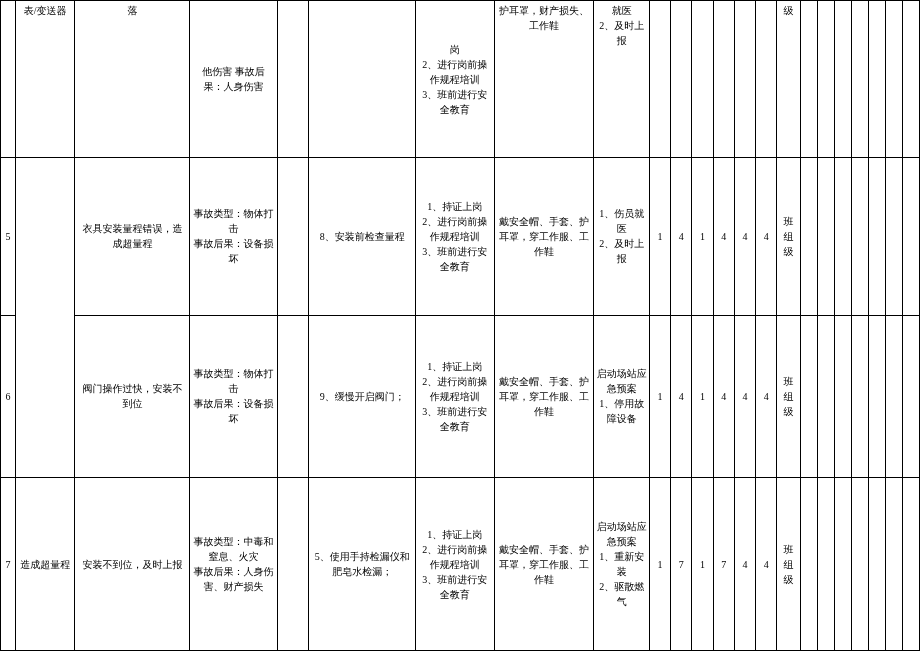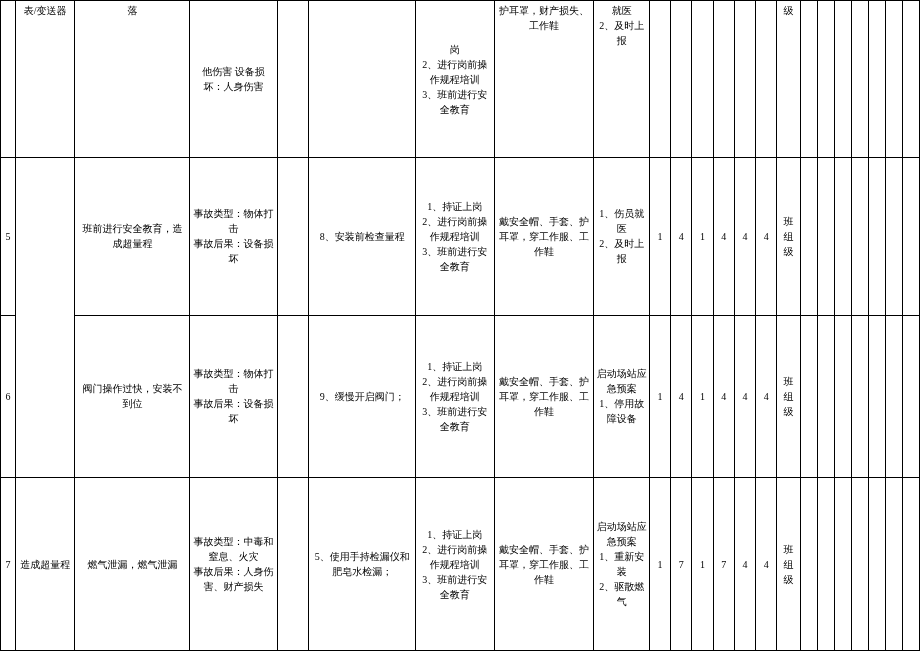--- a/index.html
+++ b/index.html
@@ -70,21 +70,21 @@
       <col class="c-tail">
       <col class="c-tail">
       <col class="c-tail">
   </colgroup>
 
   <tbody>
       <tr style="height:150px">
     <td></td>
     <td style="vertical-align:top">表/变送器</td>
     <td class="tall-center" style="vertical-align:top">落</td>
-    <td class="left">他伤害 设备损坏：人身伤害</td>
+    <td class="left">他伤害 事故后果：人身伤害</td>
     <td></td>
     <td></td>
     <td class="left">岗<br>2、进行岗前操作规程培训<br>3、班前进行安全教育</td>
     <td style="vertical-align:top">护耳罩，财产损失、工作鞋</td>
     <td style="vertical-align:top">就医<br>2、及时上报</td>
     <td></td>
     <td></td>
     <td></td>
     <td></td>
     <td></td>
@@ -95,21 +95,21 @@
     <td></td>
     <td></td>
     <td></td>
     <td></td>
     <td></td>
   </tr>
 
   <tr style="height:150px">
     <td class="rowlabel">5</td>
     <td rowspan="2"></td>
-    <td>班前进行安全教育，造成超量程</td>
+    <td>衣具安装量程错误，造成超量程</td>
     <td class="left">事故类型：物体打击<br>事故后果：设备损坏</td>
     <td></td>
     <td>8、安装前检查量程</td>
     <td class="left">1、持证上岗<br>2、进行岗前操作规程培训<br>3、班前进行安全教育</td>
     <td>戴安全帽、手套、护耳罩，穿工作服、工作鞋</td>
     <td>1、伤员就医<br>2、及时上报</td>
     <td>1</td>
     <td>4</td>
     <td>1</td>
     <td>4</td>
@@ -146,21 +146,21 @@
     <td></td>
     <td></td>
     <td></td>
     <td></td>
     <td></td>
   </tr>
 
   <tr style="height:165px">
     <td class="rowlabel">7</td>
     <td>造成超量程</td>
-    <td>燃气泄漏，燃气泄漏</td>
+    <td>安装不到位，及时上报</td>
     <td class="left">事故类型：中毒和窒息、火灾<br>事故后果：人身伤害、财产损失</td>
     <td></td>
     <td>5、使用手持检漏仪和肥皂水检漏；</td>
     <td class="left">1、持证上岗<br>2、进行岗前操作规程培训<br>3、班前进行安全教育</td>
     <td>戴安全帽、手套、护耳罩，穿工作服、工作鞋</td>
     <td>启动场站应急预案<br>1、重新安装<br>2、驱散燃气</td>
     <td>1</td>
     <td>7</td>
     <td>1</td>
     <td>7</td>

